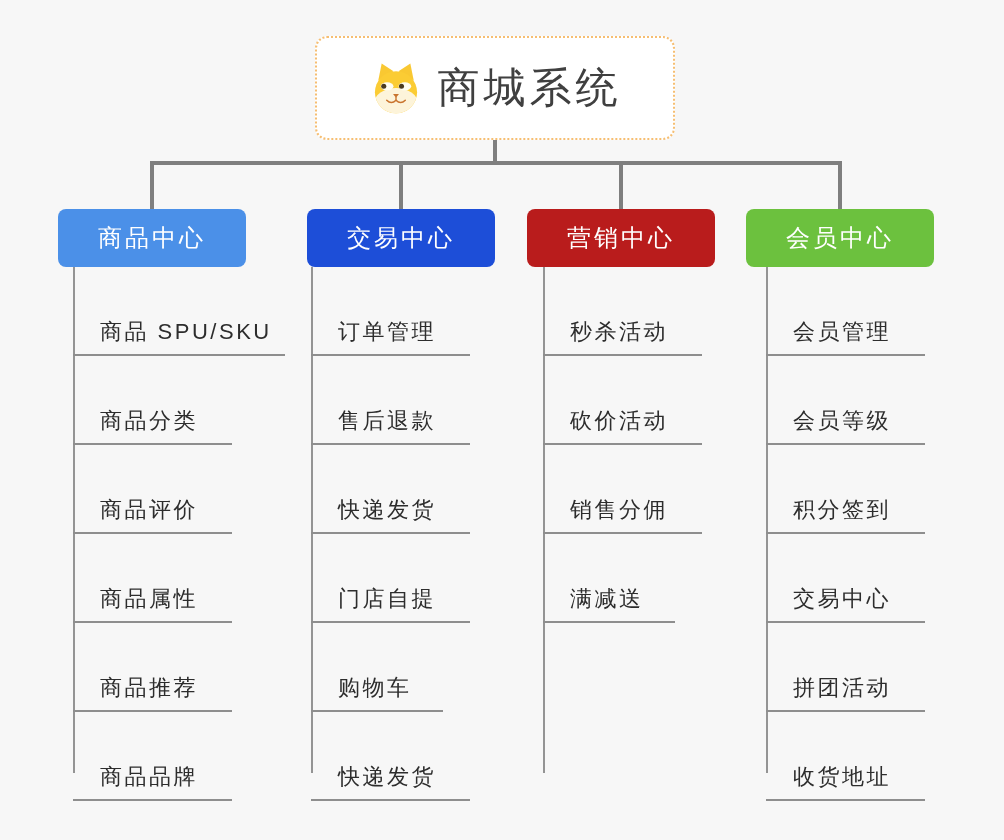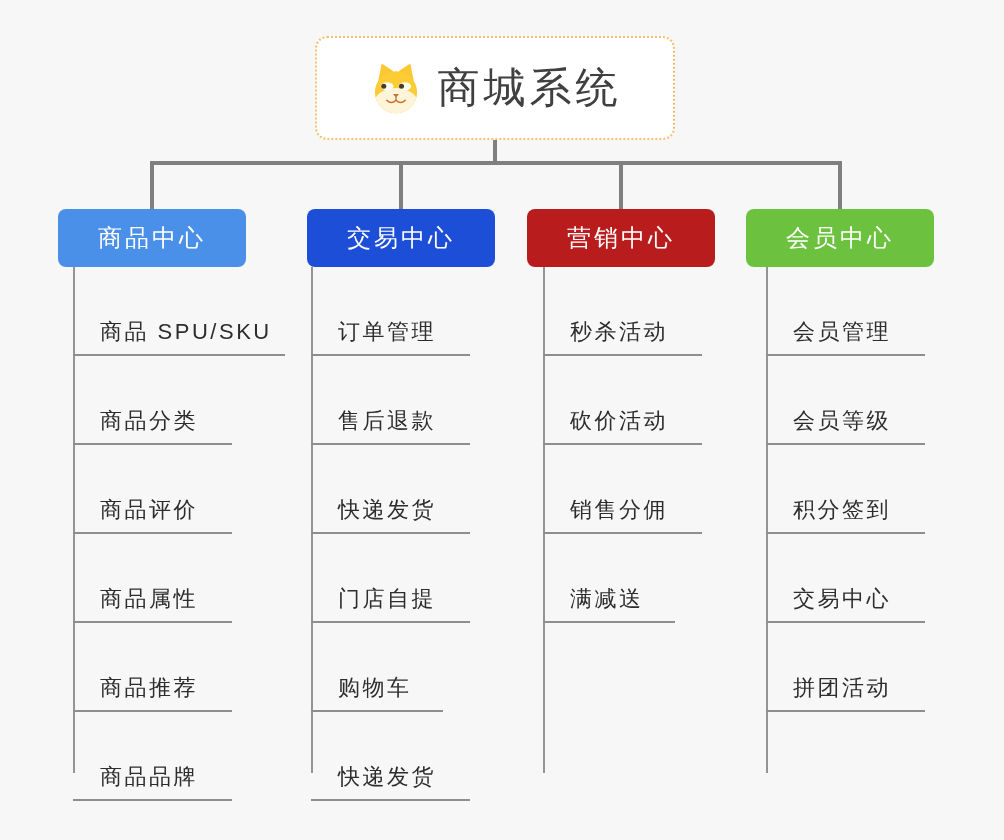--- a/index.html
+++ b/index.html
@@ -187,15 +187,19 @@
       <i class="leaf-line"></i>
       </div>
     <div class="leaf">
       <span class="leaf-label">交易中心</span>
       <i class="leaf-line"></i>
       </div>
     <div class="leaf">
       <span class="leaf-label">拼团活动</span>
       <i class="leaf-line"></i>
       </div>
+    <div class="leaf">
+      <span class="leaf-label">收货地址</span>
+      <i class="leaf-line"></i>
+      </div>
   </div>
 
 </div>
 
 </body></html>

